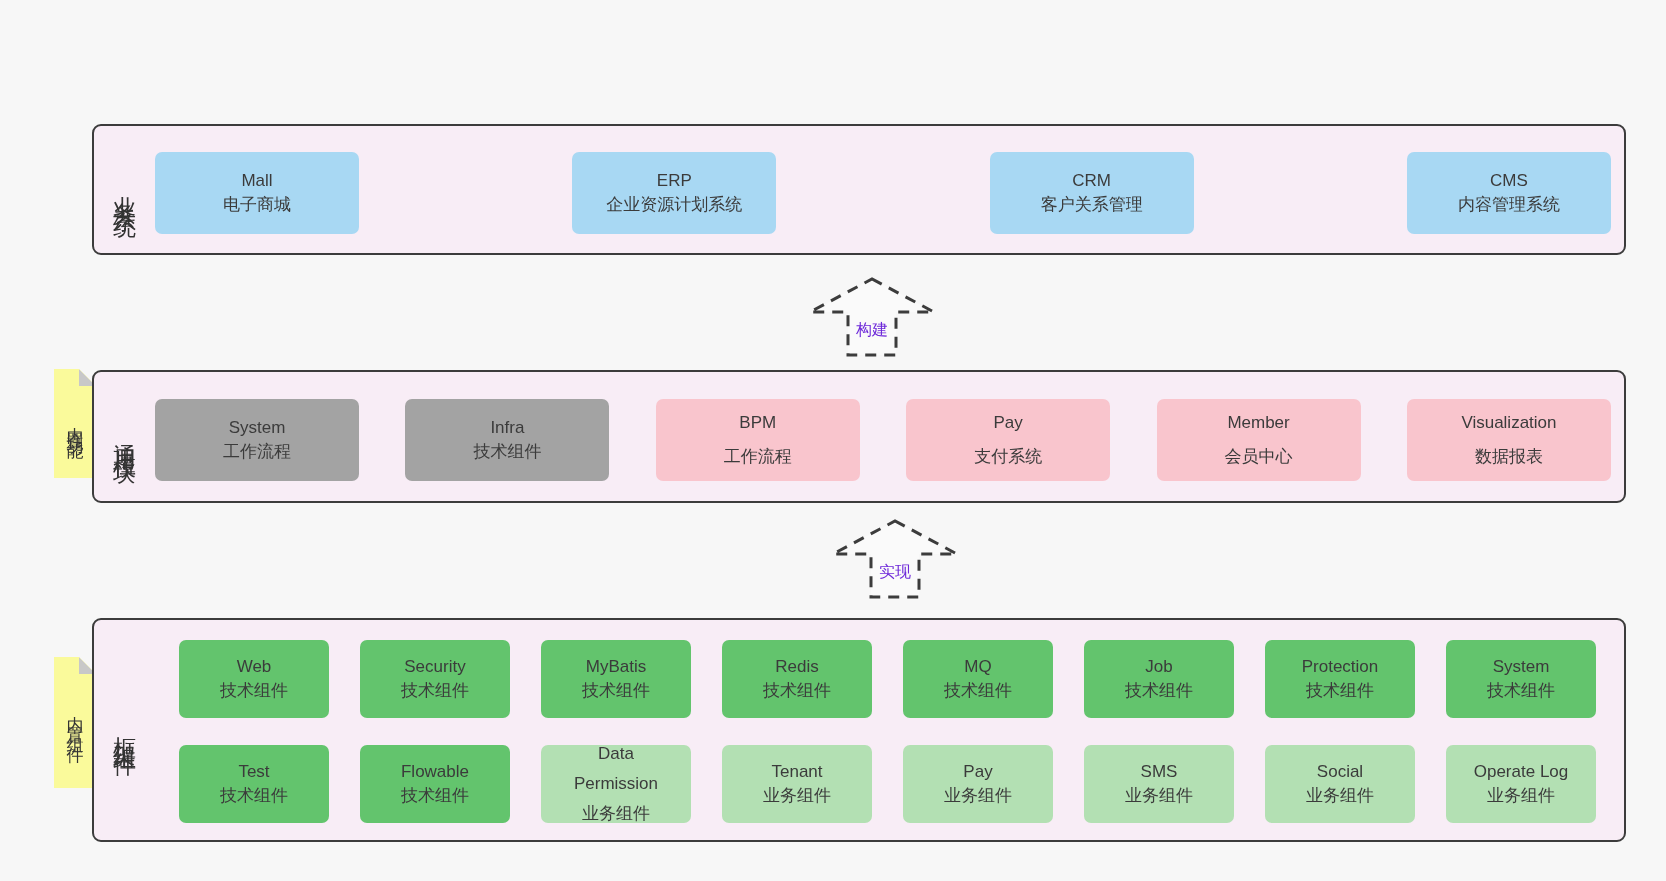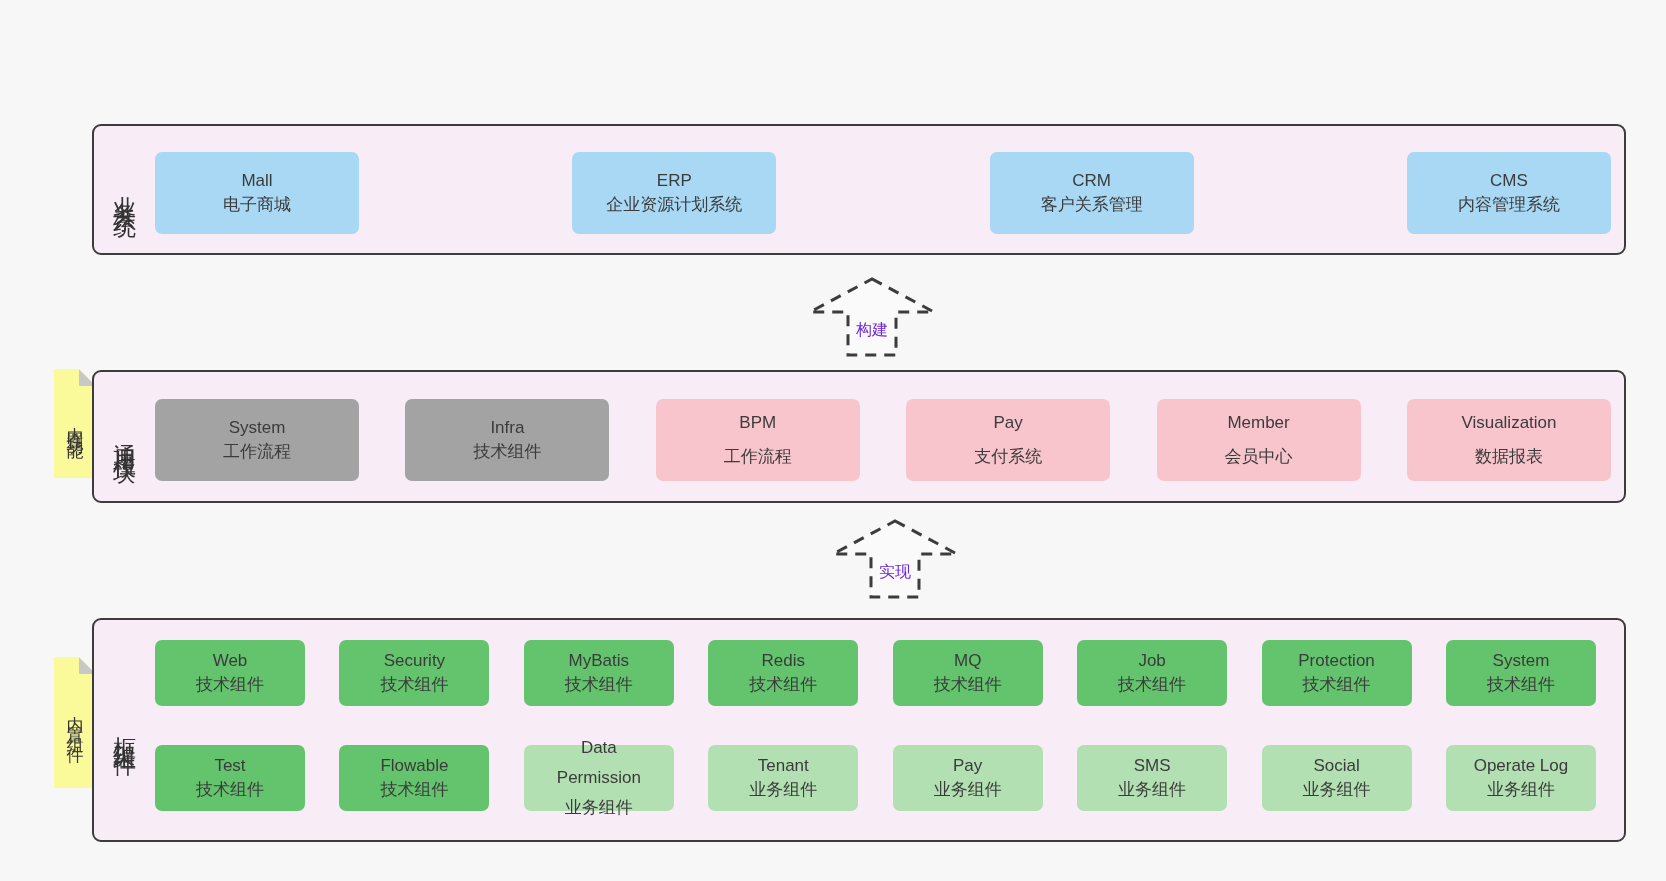--- a/index.html
+++ b/index.html
@@ -28,21 +28,21 @@
   .band-2 .row{top:27px;}
   .band-3 .row{right:28px;}
   .band-3 .row-1{top:20px;}
   .band-3 .row-2{top:125px;}
   .box{
     box-sizing:border-box;border-radius:7px;
     display:flex;flex-direction:column;align-items:center;justify-content:center;
     text-align:center;font-size:17px;line-height:24px;color:#3b3b3b;
   }
   .band-1 .box,.band-2 .box{width:204px;height:82px;}
-  .band-3 .box{width:150px;height:66px;}
+  .band-3 .box{width:150px;height:78px;margin-left:24px;}
   .blue{background:#a8d8f3;}
   .red{background:#a3a3a3;}
   .pink{background:#f9c5cd;gap:10px;}
   .green-dark{background:#63c46d;}
   .green-light{background:#b3e0b3;}
   .box .t,.box .s{pointer-events:none;}
   .box.tight{line-height:30px;}
   .box.tight .t{max-width:104px;}
   .sticky{
     position:absolute;left:54px;width:42px;background:#fafa9b;z-index:0;

